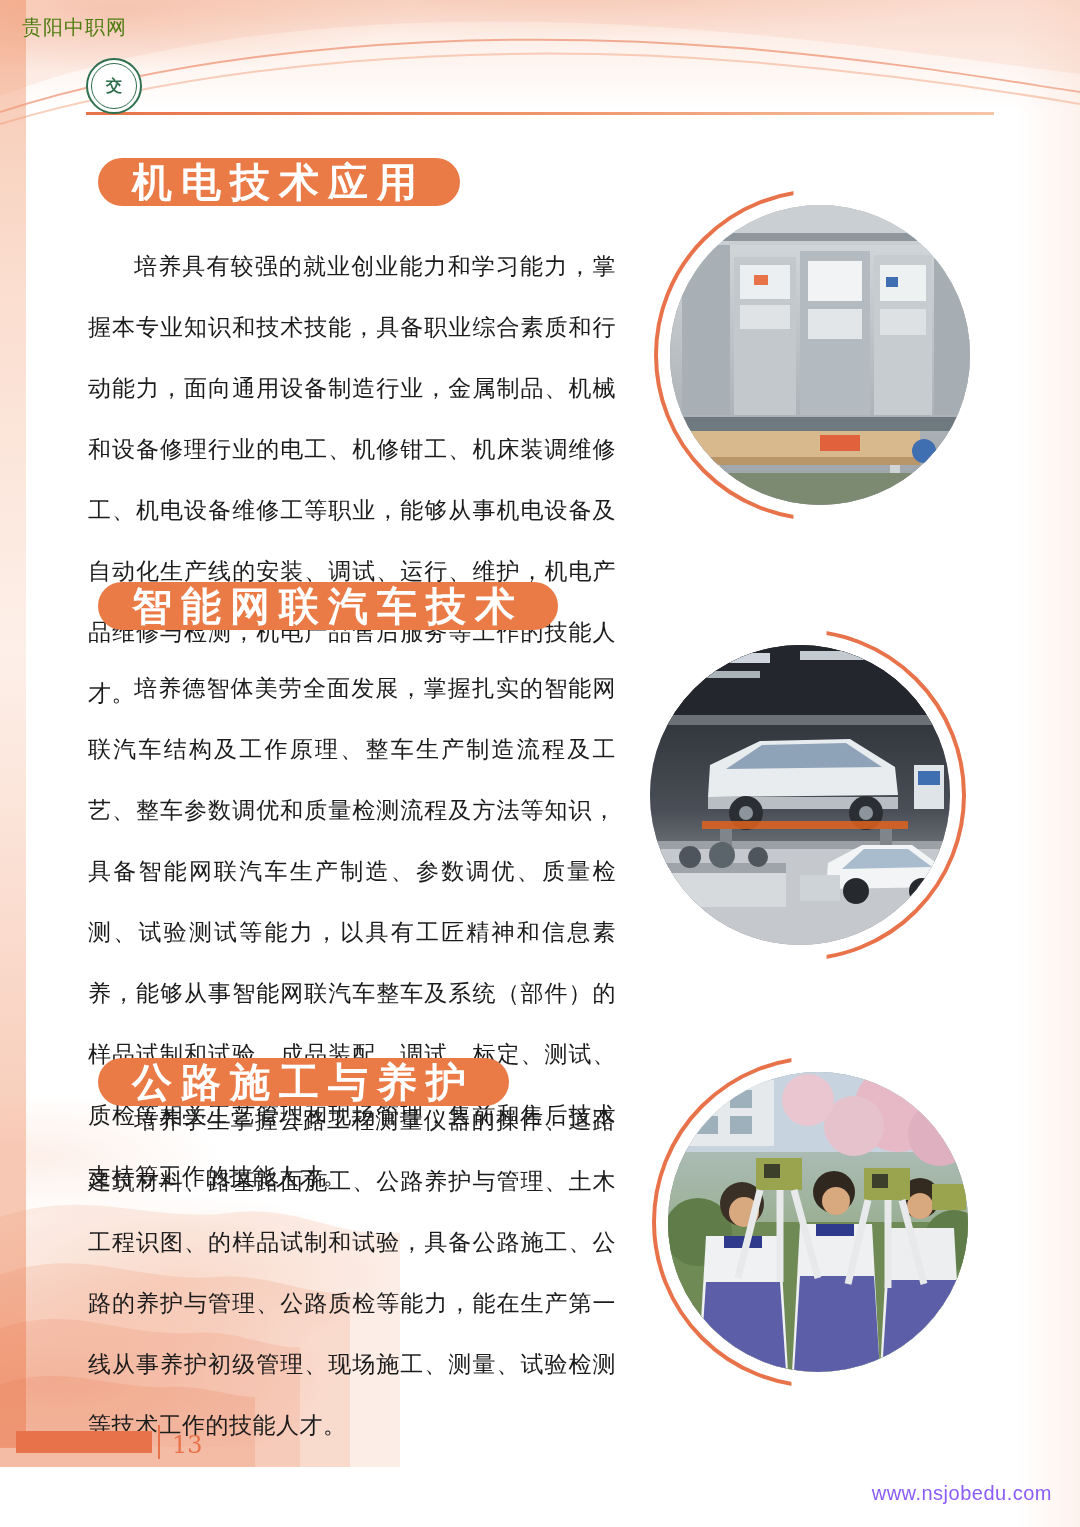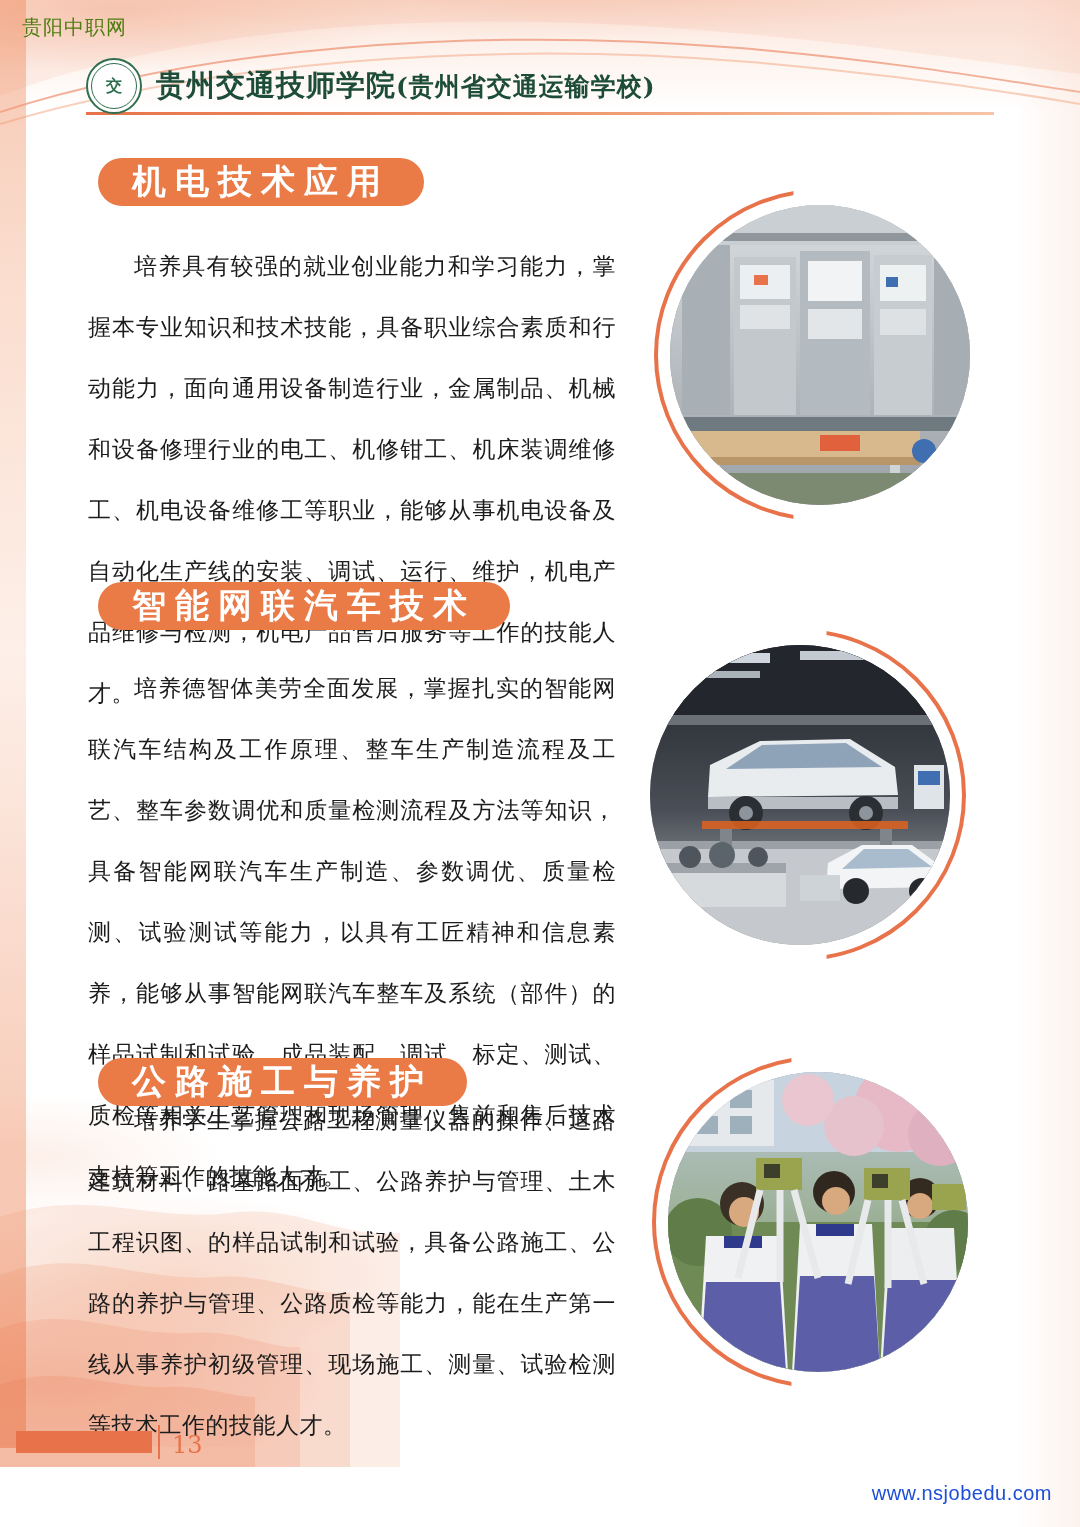--- a/index.html
+++ b/index.html
@@ -135,21 +135,21 @@
   }
   .section-title {
     position: absolute;
     left: 98px;
     height: 48px;
     padding: 0 34px;
     border-radius: 24px;
     background: #ea7a46;
     color: #ffffff;
     font-family: "DejaVu Serif", serif;
-    font-size: 34px;
+    font-size: 40px;
     font-weight: bold;
     letter-spacing: 9px;
     display: flex;
     align-items: center;
     justify-content: center;
     box-sizing: border-box;
     white-space: nowrap;
   }
   .section-body {
     position: absolute;
@@ -204,21 +204,21 @@
     position: absolute;
     left: 172px; bottom: 68px;
     font-size: 24px;
     color: #e8734a;
     font-family: "DejaVu Serif", serif;
   }
   .site-url {
     position: absolute;
     right: 28px; bottom: 22px;
     font-size: 20px;
-    color: #1d4ed8;
+    color: #8b5cf6;
     letter-spacing: 0.5px;
   }
 </style>
 </head>
 <body>
 
 <div class="page-bg">
   <div class="bg-top-wash"></div>
   <svg class="bg-top-curve" viewBox="0 0 1080 150" preserveAspectRatio="none">
     <path d="M0,96 C180,28 430,8 700,30 C870,44 980,62 1080,74 L1080,0 L0,0 Z" fill="rgba(236,128,84,0.10)"></path>
@@ -234,23 +234,20 @@
     <path d="M0,348 C60,326 110,352 165,350 C205,348 230,360 255,360 L255,430 L0,430 Z" fill="rgba(232,115,74,0.18)"></path>
   </svg>
   <div class="bg-right-edge"></div>
 </div>
 
 <div class="site-tag">贵阳中职网</div>
 
 <div class="school-header">
   <div class="school-logo">
     <div class="ring">交</div>
-  </div>
-  <div class="school-name">
-    <span>贵州交通技师学院</span><span class="alt">(贵州省交通运输学校)</span>
   </div>
 </div>
 <div class="header-rule"></div>
 
 <div class="section">
   <div class="section-title" style="top:158px;">机电技术应用</div>
   <div class="section-body" style="top:236px;">培养具有较强的就业创业能力和学习能力，掌握本专业知识和技术技能，具备职业综合素质和行动能力，面向通用设备制造行业，金属制品、机械和设备修理行业的电工、机修钳工、机床装调维修工、机电设备维修工等职业，能够从事机电设备及自动化生产线的安装、调试、运行、维护，机电产品维修与检测，机电产品售后服务等工作的技能人才。</div>
   <div class="photo-wrap" style="left:670px; top:205px;">
     <div class="photo-arc"></div>
     <div class="photo">

